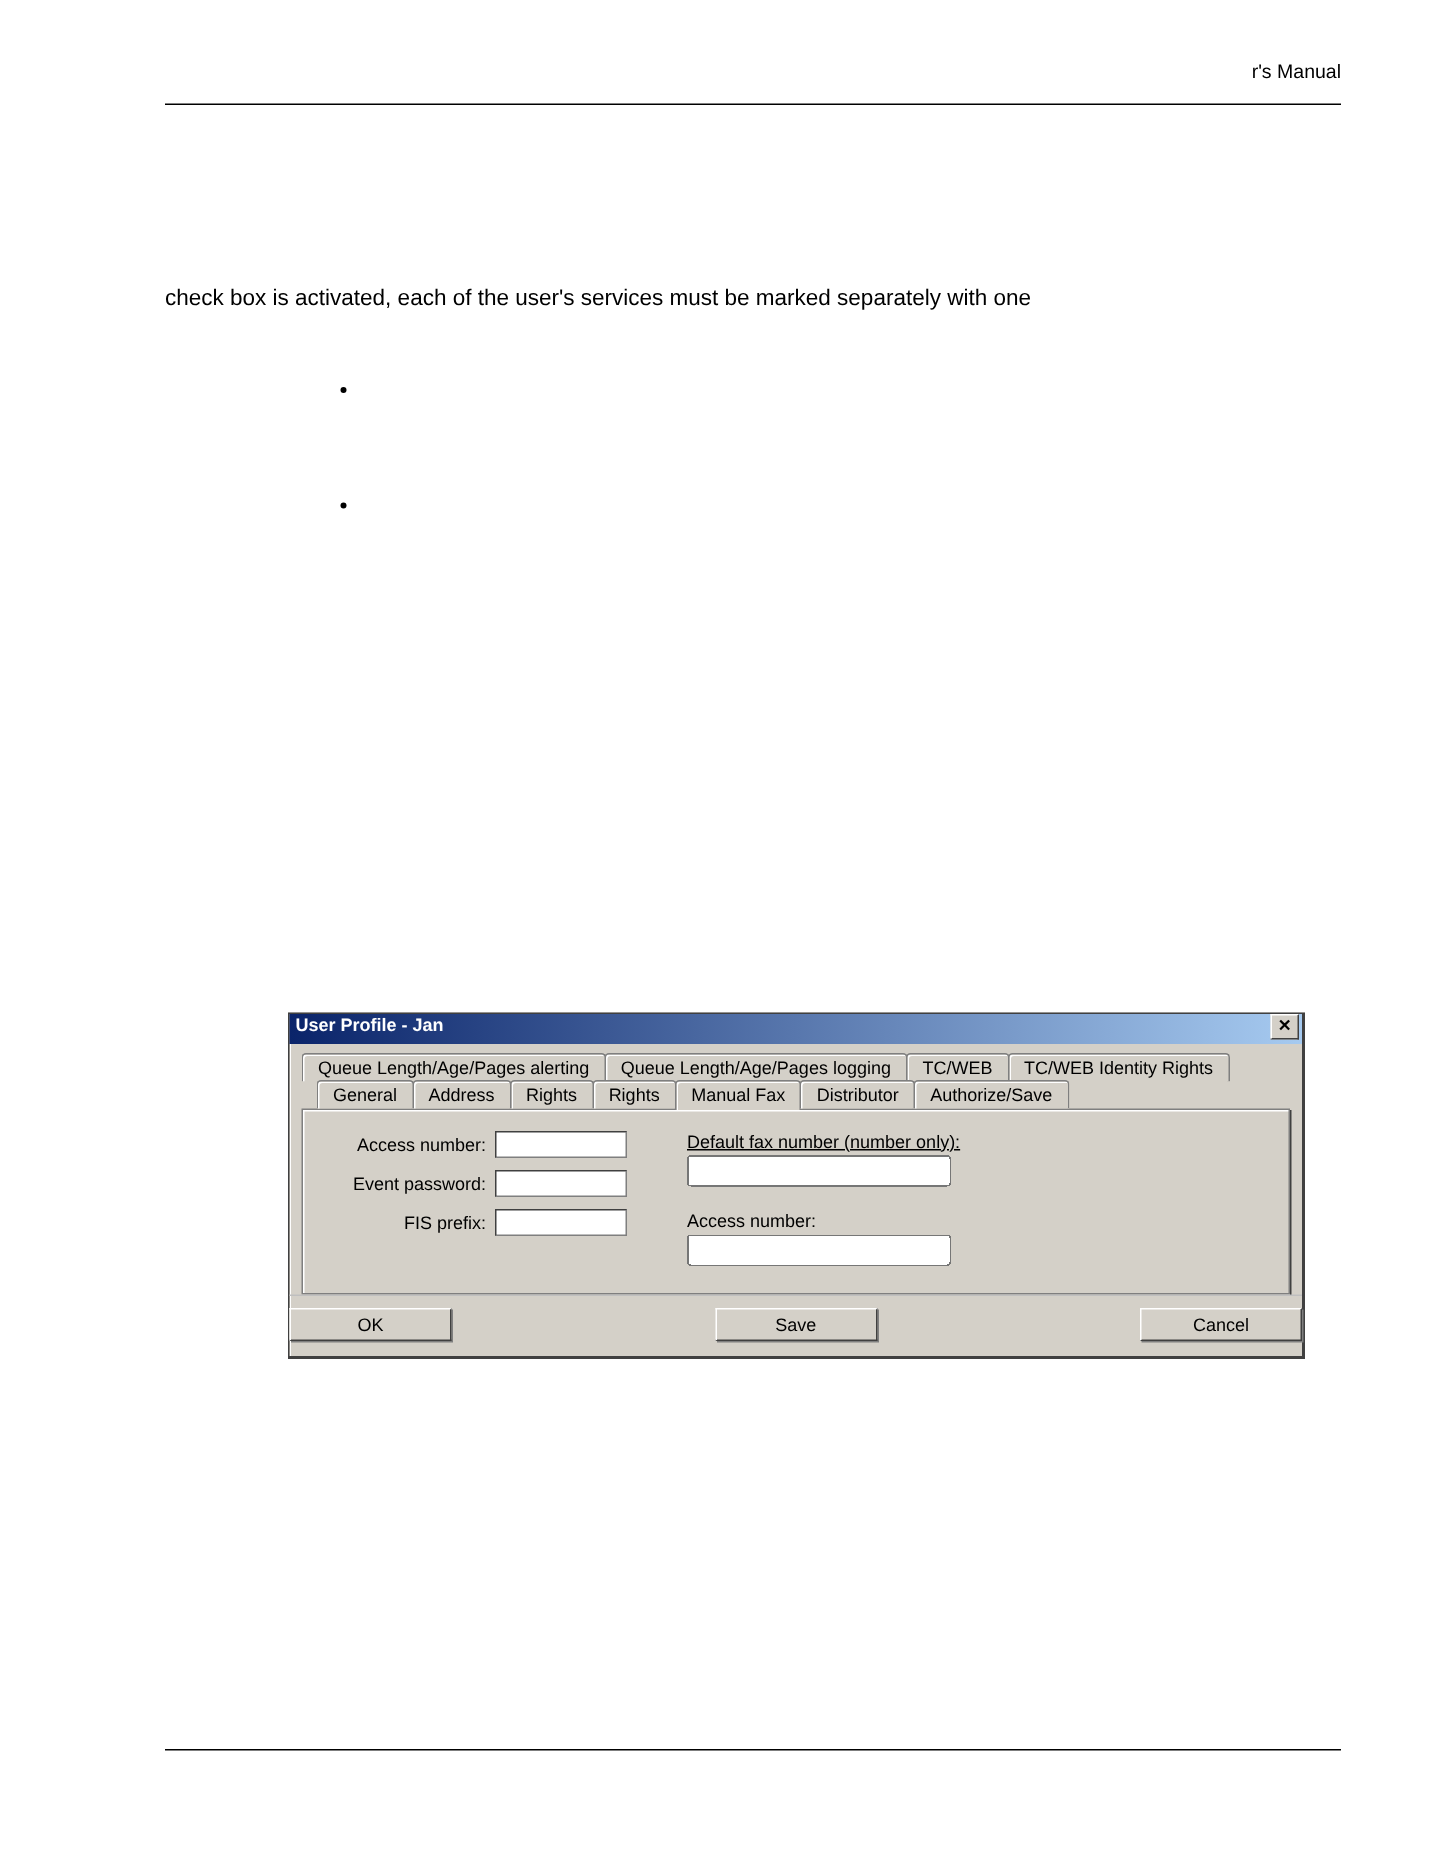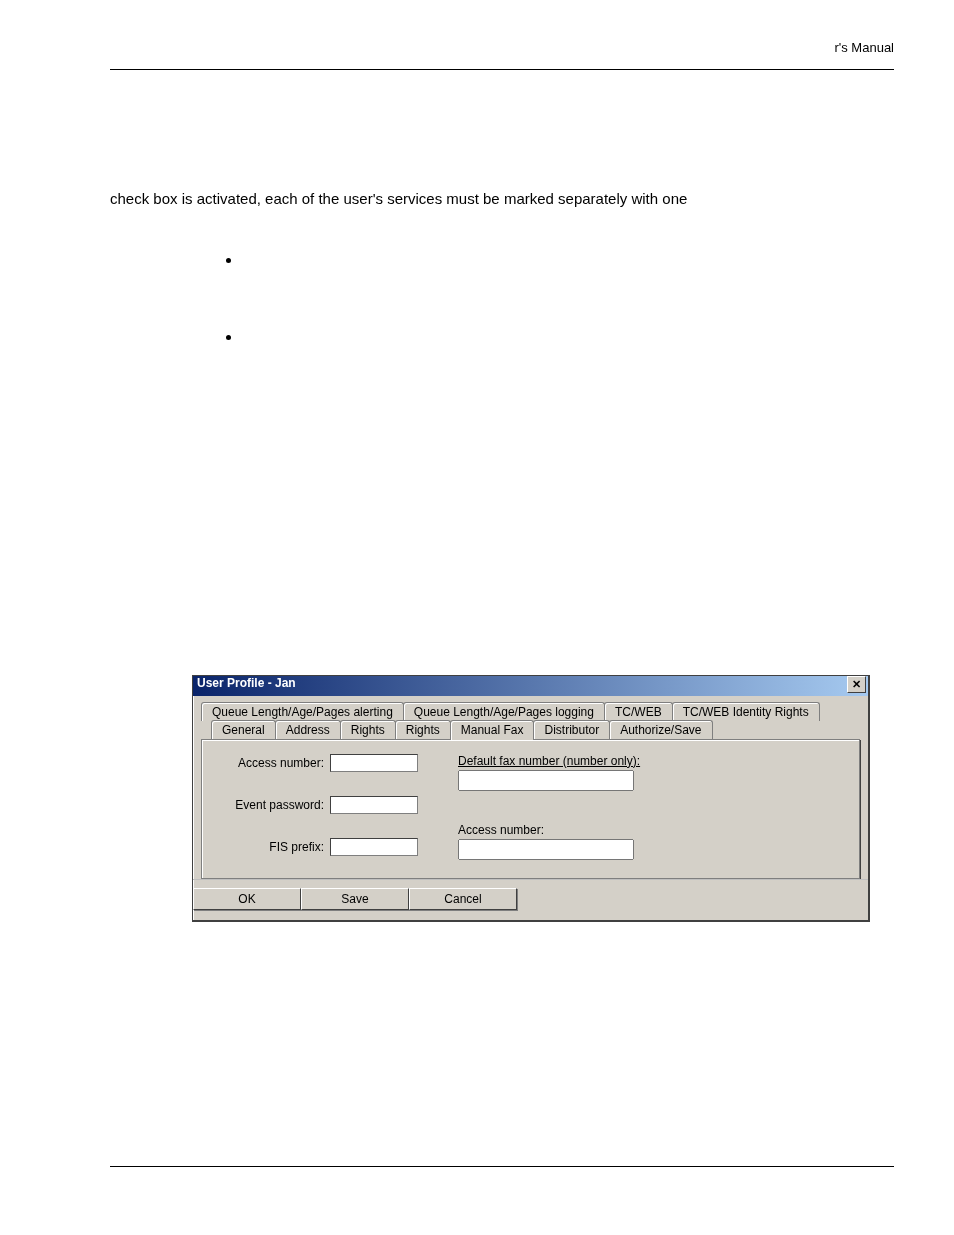--- a/index.html
+++ b/index.html
@@ -130,21 +130,21 @@
     box-shadow: inset 1px 1px 0 var(--win-border-light),
                 1px 1px 0 var(--win-border-med);
     padding: 14px 14px 18px 14px;
     min-height: 90px;
     display: flex;
     gap: 40px;
   }
   .form-col {
     display: flex;
     flex-direction: column;
-    gap: 24px;
+    gap: 8px;
   }
   .form-row {
     display: flex;
     align-items: center;
     gap: 6px;
   }
   .form-row label {
     width: 108px;
     text-align: right;
     font-size: 12px;
@@ -162,21 +162,21 @@
     background: #fff;
     font-size: 12px;
     font-family: inherit;
     padding: 0 3px;
     box-sizing: border-box;
   }
   .form-col.left input { width: 88px; }
   .form-col.right input { width: 168px; }
   .button-bar {
     display: flex;
-    justify-content: flex-start;
+    justify-content: space-between;
     padding: 8px 0 10px 0;
     border-top: 1px solid #bfbfbf;
   }
   .win-button {
     width: 108px;
     height: 22px;
     background: var(--win-face);
     border: 1px solid var(--win-border-light);
     border-right-color: var(--win-border-med);
     border-bottom-color: var(--win-border-med);

